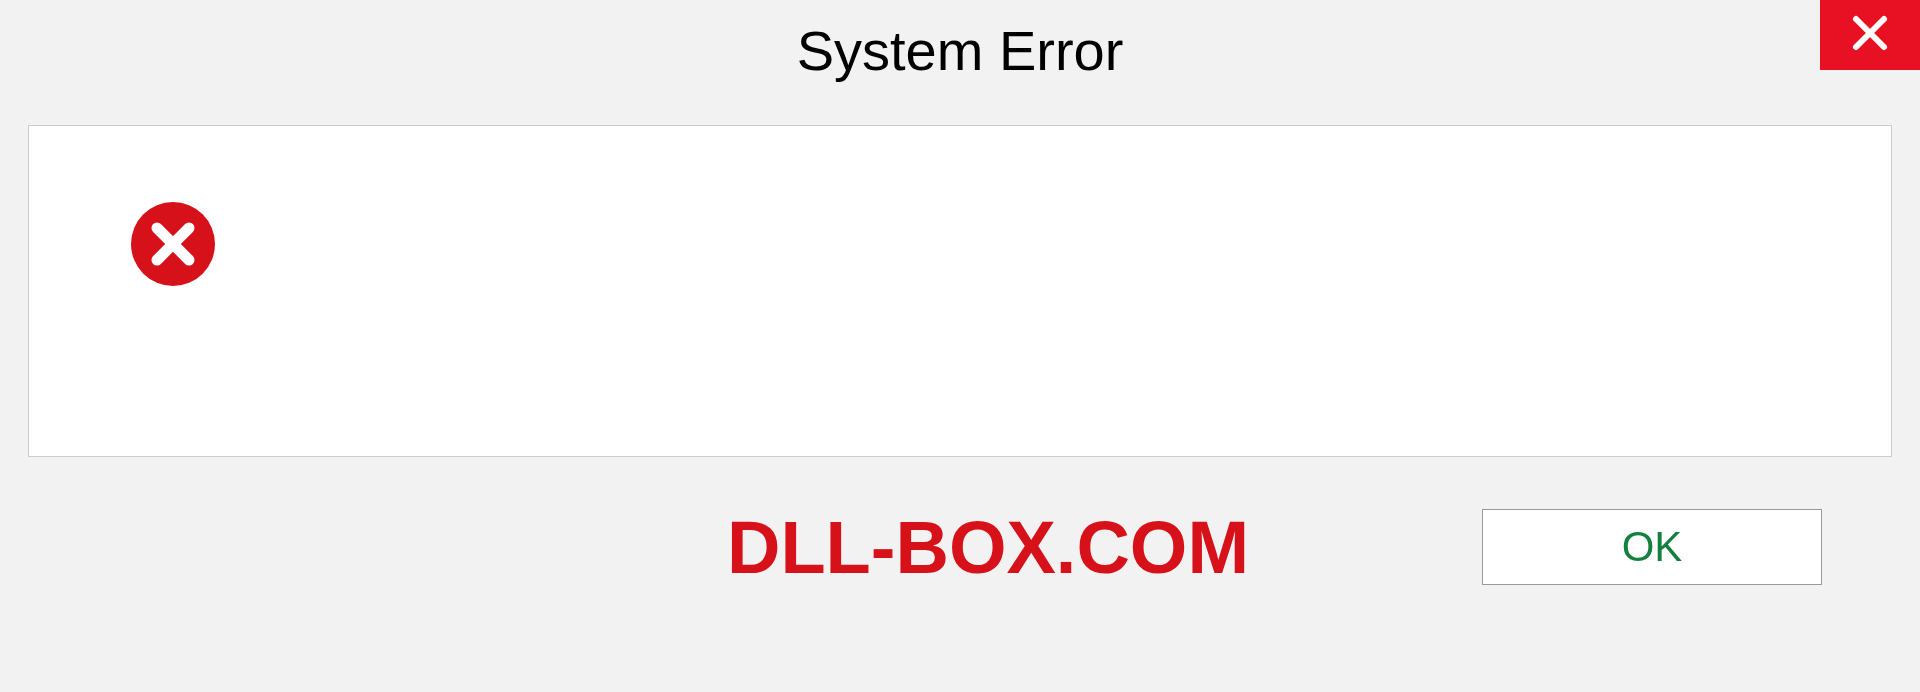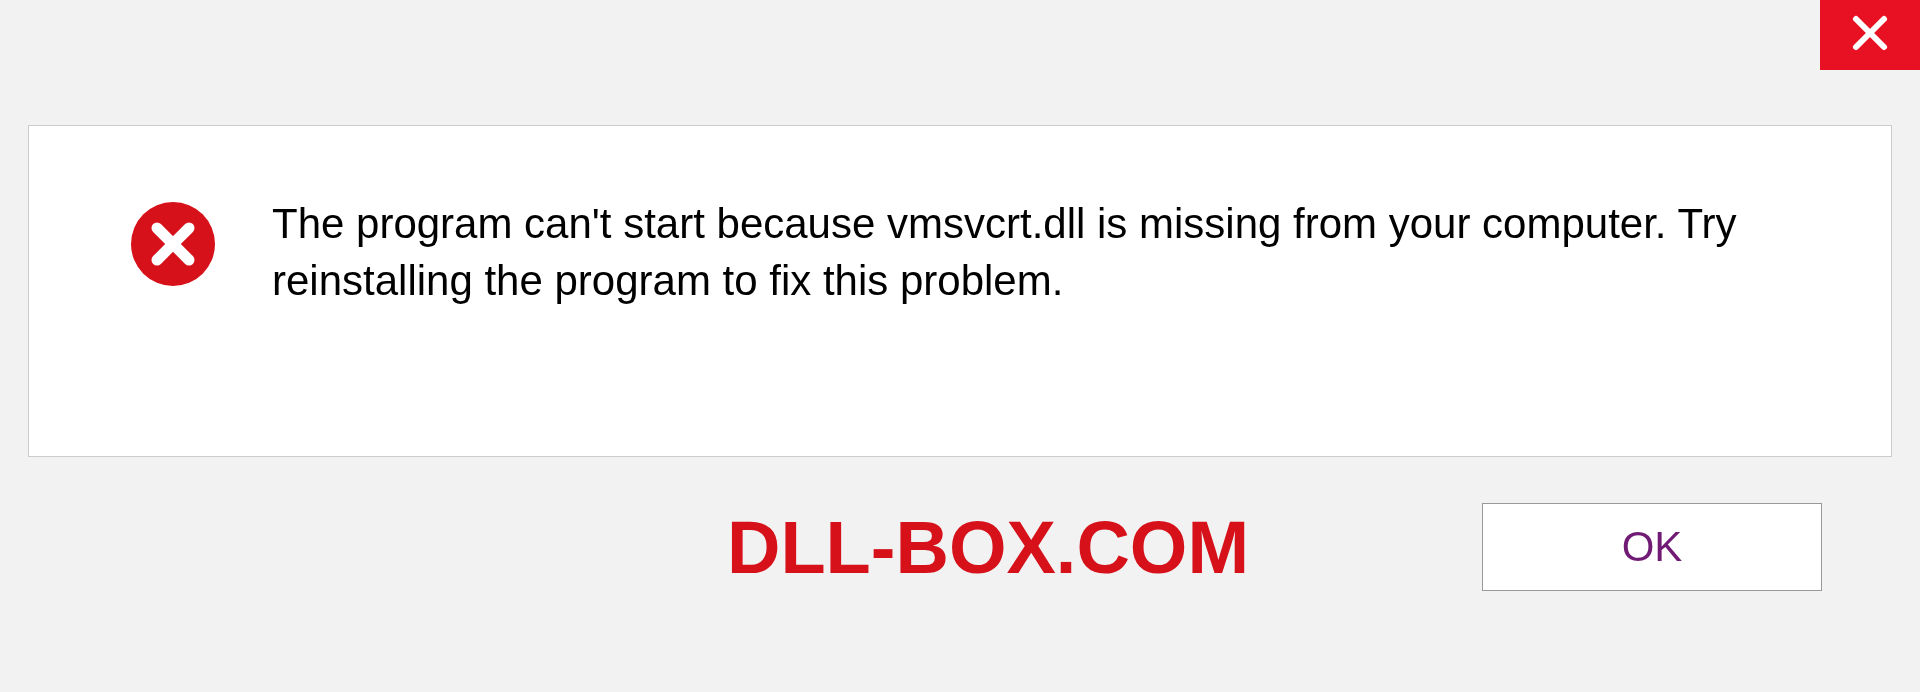--- a/index.html
+++ b/index.html
@@ -99,54 +99,54 @@
       font-weight: 800;
       color: #d6111a;
       letter-spacing: 0px;
       font-family: Arial, "Arial Black", sans-serif;
       font-stretch: condensed;
       margin-left: 28px;
     }
     
     .ok-button {
       width: 340px;
-      height: 88px;
+      height: 76px;
       background: #ffffff;
       border: 1px solid #999;
       font-size: 42px;
-      color: #701a75;
+      color: #15803d;
       font-weight: 400;
       display: flex;
       align-items: center;
       justify-content: center;
       cursor: pointer;
       font-family: "Segoe UI", Tahoma, Arial, sans-serif;
     }
   </style>
 </head>
 <body>
 
 <div class="title-bar">
+  <div class="title">System Error</div>
   <div class="close-button">
     <span>
       <svg viewBox="0 0 40 40">
         <line x1="6" y1="6" x2="34" y2="34" stroke="#ffffff" stroke-width="6" stroke-linecap="round"></line>
         <line x1="34" y1="6" x2="6" y2="34" stroke="#ffffff" stroke-width="6" stroke-linecap="round"></line>
       </svg>
     </span>
   </div>
 </div>
 
 <div class="content-panel">
   <div class="error-icon">
     <svg viewBox="0 0 88 88">
       <circle cx="44" cy="44" r="42" fill="#d6111a"></circle>
       <line x1="28" y1="28" x2="60" y2="60" stroke="#ffffff" stroke-width="11" stroke-linecap="round"></line>
       <line x1="60" y1="28" x2="28" y2="60" stroke="#ffffff" stroke-width="11" stroke-linecap="round"></line>
     </svg>
   </div>
-  <div class="message-text">The program can't start because vmsvcrt.dll is missing from your computer. Try reinstalling the program to fix this problem.</div>
 </div>
 
 <div class="footer-bar">
   <div class="watermark">DLL-BOX.COM</div>
   <button class="ok-button">OK</button>
 </div>
 
 </body></html>

